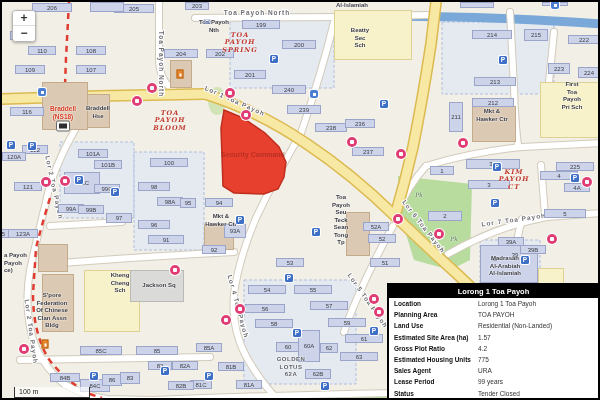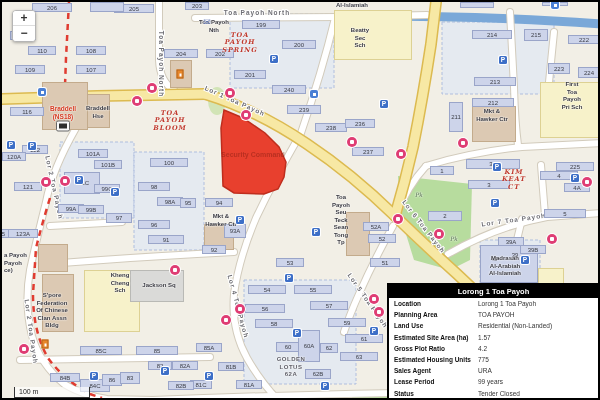--- a/index.html
+++ b/index.html
@@ -261,21 +261,21 @@
       <div class="bld" style="left: 540px; top: 0px; width: 26px; height: 4px;"></div>
       <div class="bld" style="left: 88px; top: 0px; width: 34px; height: 10px;"></div>
       <div class="parcel-label" style="left: 251px; top: 152px;">Security Command</div>
       <div class="estate-label" style="left: 238px; top: 30px;">TOA
 PAYOH
 SPRING</div>
       <div class="estate-label" style="left: 168px; top: 108px;">TOA
 PAYOH
 BLOOM</div>
       <div class="estate-label" style="left: 512px; top: 167px;">KIM
-KEAT
+PAYOH
 CT</div>
       <div class="poi" style="left: 96px; top: 103px;">Braddell
 Hse</div>
       <div class="poi mrt-name" style="left: 61px; top: 103px;">Braddell
 (NS18)</div>
       <div class="poi" style="left: 358px; top: 25px;">Beatty
 Sec
 Sch</div>
       <div class="poi" style="left: 570px; top: 79px;">First
 Toa

